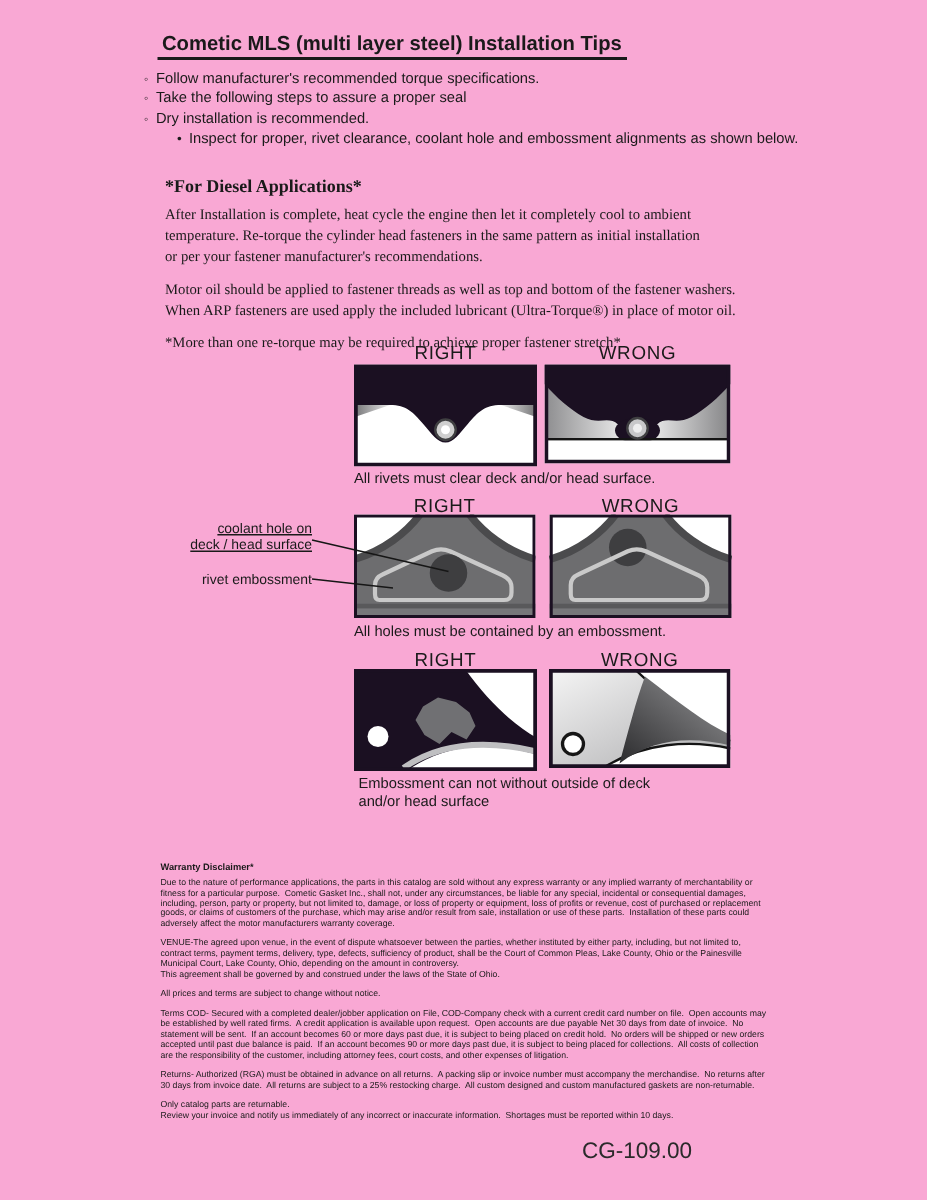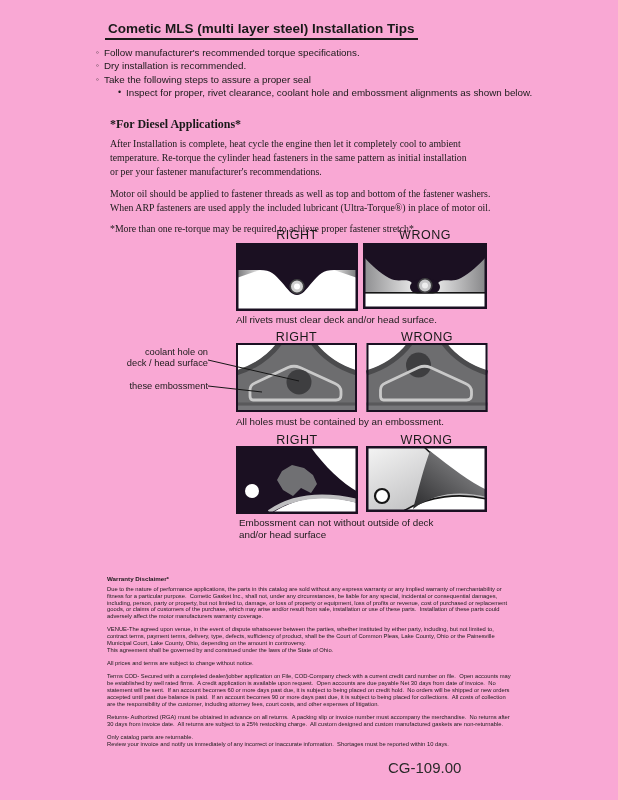--- a/index.html
+++ b/index.html
@@ -42,22 +42,22 @@
 </head>
 <body>
 
 <div id="page">
 
   <div id="title" class="abs">Cometic MLS (multi layer steel) Installation Tips</div>
 
   <div id="tips" class="abs">
     <div class="main">
         <div class="brow"><span class="bmark">◦</span><span>Follow manufacturer's recommended torque specifications.</span></div>
+        <div class="brow"><span class="bmark">◦</span><span>Take the following steps to assure a proper seal</span></div>
         <div class="brow"><span class="bmark">◦</span><span>Dry installation is recommended.</span></div>
-        <div class="brow"><span class="bmark">◦</span><span>Take the following steps to assure a proper seal</span></div>
       </div>
     <div class="sub">
         <div class="brow"><span class="bmark">•</span><span>Inspect for proper, rivet clearance, coolant hole and embossment alignments as shown below.</span></div>
       </div>
   </div>
 
   <div id="diesel" class="abs">
     <div id="diesel-heading">*For Diesel Applications*</div>
     <div class="dpara">After Installation is complete, heat cycle the engine then let it completely cool to ambient
 temperature. Re-torque the cylinder head fasteners in the same pattern as initial installation
@@ -112,23 +112,23 @@
       <circle cx="62" cy="42.5" r="3" fill="#ededee"></circle>
     </g>
     <rect x="1.25" y="1.25" width="121.5" height="63.5" fill="none" stroke="var(--ink)" stroke-width="2.5"></rect>
   </svg>
 
   <div class="abs dcaption" style="left:236px;top:314px;">All rivets must clear deck and/or head surface.</div>
 
   <div class="abs dlabel" style="left:236px;top:330px;width:121px;">RIGHT</div>
   <div class="abs dlabel" style="left:366px;top:330px;width:122px;">WRONG</div>
 
-  <div class="abs ptr-label" style="left:98px;top:347px;">coolant hole on
+  <div class="abs ptr-label" style="left:98px;top:347px;text-decoration:underline;">coolant hole on
 deck / head surface</div>
-  <div class="abs ptr-label" style="left:98px;top:381px;">these embossment</div>
+  <div class="abs ptr-label" style="left:98px;top:381px;">rivet embossment</div>
 
   <svg class="abs" style="left:236px;top:343px;" width="121" height="69" viewBox="0 0 121 69">
     <rect x="0" y="0" width="121" height="69" fill="var(--gasket-gray)"></rect>
     <path d="M0,0 H42 C33,11 19,22 0,28 Z" fill="#ffffff"></path>
     <path d="M121,0 H79 C88,11 102,22 121,28 Z" fill="#ffffff"></path>
     <path d="M44,0 C35,12 20,24 0,30" fill="none" stroke="#4b4b4d" stroke-width="5"></path>
     <path d="M77,0 C86,12 101,24 121,30" fill="none" stroke="#4b4b4d" stroke-width="5"></path>
     <path d="M17,57 C15,57 14,55.5 14,53 L14,47 C14,43.5 15.5,41.5 19,40 L52,24.5 C56,22.8 60,22.8 64,24.5 L99,40.5 C103,42.3 105,45 105,48.5 L105,52 C105,55.5 103.5,57 100,57 Z" fill="none" stroke="var(--emboss-light)" stroke-width="2.8" stroke-linejoin="round"></path>
     <circle cx="63" cy="39" r="12.5" fill="var(--hole-dark)"></circle>
     <rect x="0" y="59.5" width="121" height="3.2" fill="#59595b"></rect>

